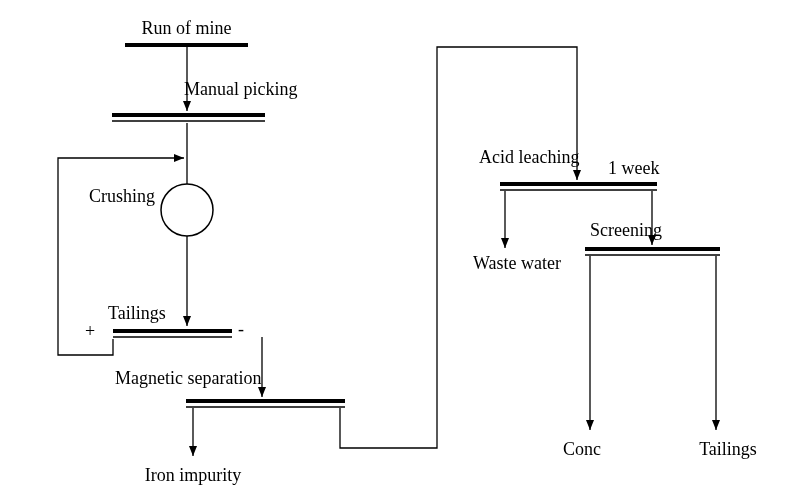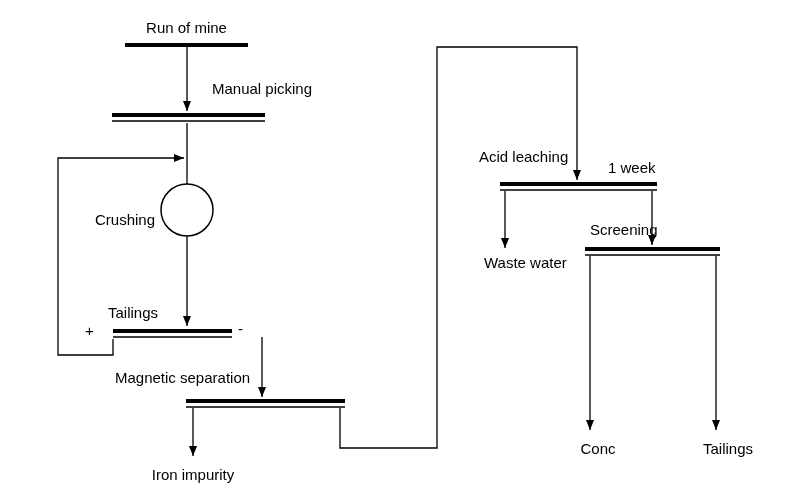--- a/index.html
+++ b/index.html
@@ -15,24 +15,25 @@
     background: #ffffff;
     overflow: hidden;
   }
   .stage svg {
     position: absolute;
     left: 0;
     top: 0;
   }
   .lbl {
     position: absolute;
-    font-size: 15px;
+    font-size: 18px;
     line-height: 16px;
     color: #000000;
     white-space: nowrap;
+    font-family: Liberation Serif, serif;
   }
   .center { text-align: center; }
   .right  { text-align: right; }
 </style>
 </head>
 <body>
 
 <div class="stage">
 
   <svg width="800" height="503" viewBox="0 0 800 503">
@@ -79,39 +80,39 @@
     <rect x="585" y="247" width="135" height="4" fill="#000"></rect>
     <line x1="585" y1="255" x2="720" y2="255" stroke="#000" stroke-width="1.3"></line>
 
     <line x1="590" y1="256" x2="590" y2="430" stroke="#000" stroke-width="1.3" marker-end="url(#arrow)"></line>
 
     <line x1="716" y1="256" x2="716" y2="430" stroke="#000" stroke-width="1.3" marker-end="url(#arrow)"></line>
   </svg>
 
   <div class="lbl center" style="left:125px; top:20px; width:123px;">Run of mine</div>
 
-  <div class="lbl" style="left:212px; top:81px;">Manual picking</div>
+  <div class="lbl" style="left:184px; top:81px;">Manual picking</div>
 
-  <div class="lbl right" style="left:85px; top:212px; width:70px;text-align:right;">Crushing</div>
+  <div class="lbl right" style="left:85px; top:188px; width:70px;text-align:right;">Crushing</div>
 
   <div class="lbl" style="left:108px; top:305px;">Tailings</div>
 
   <div class="lbl" style="left:85px; top:323px;">+</div>
 
   <div class="lbl" style="left:238px; top:321px;">-</div>
 
   <div class="lbl" style="left:115px; top:370px;">Magnetic separation</div>
 
   <div class="lbl center" style="left:133px; top:467px; width:120px;">Iron impurity</div>
 
   <div class="lbl" style="left:479px; top:149px;text-align:center;">Acid leaching</div>
 
   <div class="lbl" style="left:608px; top:160px;">1 week</div>
 
-  <div class="lbl" style="left:473px; top:255px;margin-left:11px;">Waste water</div>
+  <div class="lbl" style="left:473px; top:255px;">Waste water</div>
 
   <div class="lbl" style="left:590px; top:222px;">Screening</div>
 
-  <div class="lbl center" style="left:560px; top:441px; width:76px;">Conc</div>
+  <div class="lbl center" style="left:544px; top:441px; width:76px;">Conc</div>
 
   <div class="lbl center" style="left:688px; top:441px; width:80px;">Tailings</div>
 
 </div>
 
 </body></html>

